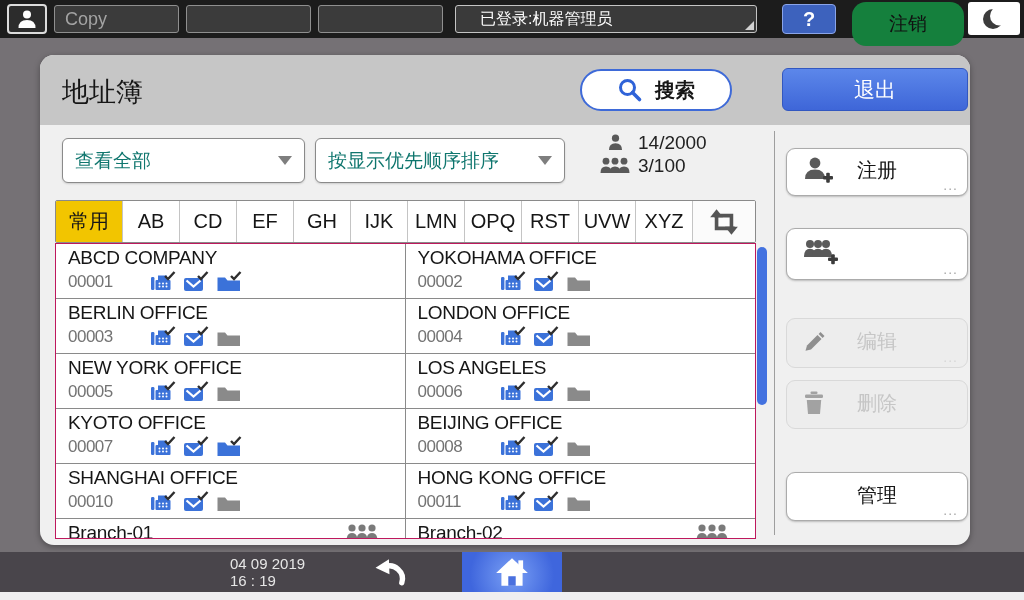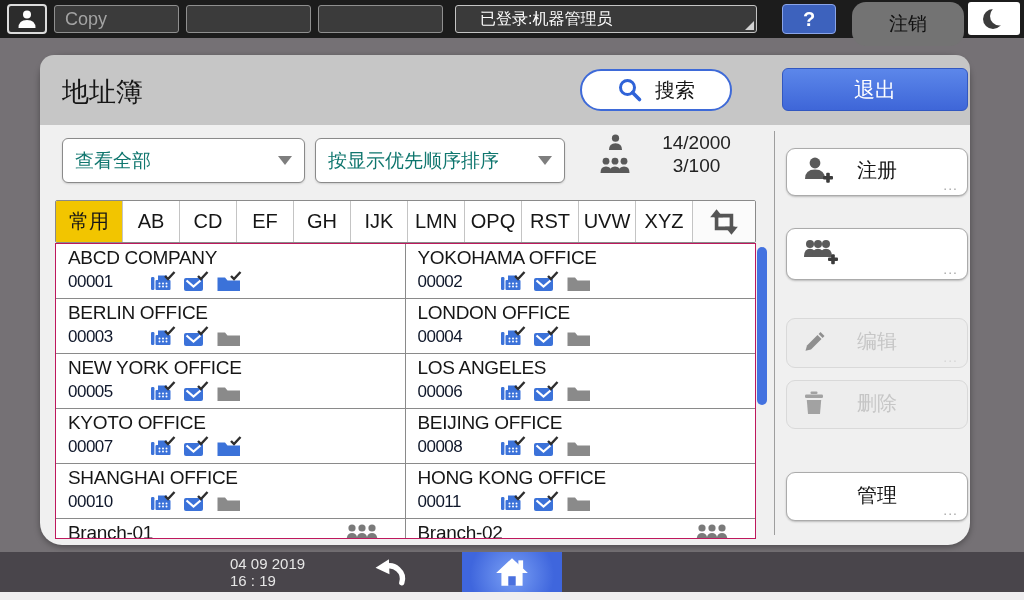--- a/index.html
+++ b/index.html
@@ -15,66 +15,66 @@
   .tb-copy { left:54px; width:125px; }
   .tb-f2 { left:186px; width:125px; }
   .tb-f3 { left:318px; width:125px; }
   .tb-login { position:absolute; left:455px; top:5px; width:302px; height:28px; background:#3a3a3a;
               border:1px solid #c4c4c4; border-radius:3px; color:#fff; font-size:16px; display:flex;
               align-items:center; padding-left:24px; }
   .tb-login .fold { position:absolute; right:2px; bottom:2px; width:0; height:0;
               border-bottom:9px solid #d2d2d2; border-left:9px solid transparent; }
   .tb-help { left:782px; width:54px; background:#3d62bd; border:1px solid #8aa4e8; justify-content:center;
              color:#fff; font-size:20px; font-weight:bold; }
-  .tb-logout { left:852px; top:2px; height:44px; width:112px; background:#737373; border-radius:14px;
+  .tb-logout { left:852px; top:2px; height:44px; width:112px; background:#15803d; border-radius:14px;
                justify-content:center; color:#111; font-size:19px; }
   .tb-moon { left:968px; top:2px; height:33px; width:52px; background:#fff; border-radius:3px; justify-content:center; }
 
   
   .panel { position:absolute; left:40px; top:55px; width:930px; height:490px; background:#f0f0f0;
-           border-radius:22px; box-shadow:0 2px 6px rgba(0,0,0,.35); }
+           border-radius:14px; box-shadow:0 2px 6px rgba(0,0,0,.35); }
   .panel-header { position:absolute; left:0; top:0; width:100%; height:70px; background:#c6c6c6;
                   border-radius:14px 14px 0 0; }
   .panel-title { position:absolute; left:22px; top:19px; font-size:27px; color:#161616; }
   .search-btn { position:absolute; left:540px; top:14px; width:152px; height:42px; background:#fff;
                 border:2px solid #3e6ad8; border-radius:22px; display:flex; align-items:center;
-                justify-content:center; gap:12px; font-size:20px; color:#161616; }
+                justify-content:center; gap:12px; font-size:20px; color:#161616;font-weight:bold; }
   .exit-btn { position:absolute; left:742px; top:13px; width:186px; height:43px;
               background:linear-gradient(#5c87ea,#3e66d8); border:1px solid #3257c0; border-radius:6px;
               display:flex; align-items:center; justify-content:center; color:#fff; font-size:21px; }
 
   .dropdown { position:absolute; height:45px; background:#fff; border:1px solid #8a8a8a; border-radius:6px;
               display:flex; align-items:center; justify-content:space-between; padding:0 12px;
               font-size:19px; color:#0f766e; box-shadow:0 1px 2px rgba(0,0,0,.15); }
   .dd-view { left:22px; top:83px; width:243px; }
   .dd-sort { left:275px; top:83px; width:250px;gap:21px; }
   .dd-tri { width:0; height:0; border-left:7px solid transparent; border-right:7px solid transparent;
             border-top:9px solid #7e7e7e; }
 
   .counters { position:absolute; left:552px; top:76px; width:163px; }
   .cnt-row { display:flex; align-items:center; height:23px; }
   .cnt-ic { width:46px; display:flex; justify-content:center; }
-  .cnt-val { flex:1; text-align:center; font-size:19px; color:#222; }
+  .cnt-val { flex:1; text-align:left; font-size:19px; color:#222; }
 
   .tabs { position:absolute; left:15px; top:145px; width:701px; height:43px; background:#fff;
           border:1px solid #8a8a8a; border-radius:2px; display:flex; overflow:hidden; }
   .tab { flex:1; display:flex; align-items:center; justify-content:center; font-size:20px; color:#161616; }
   .tab + .tab, .tab + .tab-swap { border-left:1px solid #c4c4c4; }
   .tab.active { flex:0 0 66px; background:#F2C500; }
   .tab-swap { flex:0 0 63px; background:#fbfbfb; border-left:1px solid #8a8a8a; display:flex;
               align-items:center; justify-content:center; }
 
   .list { position:absolute; left:15px; top:188px; width:701px; height:296px; background:#fff;
           border:1px solid #be185d; overflow:hidden; display:grid; grid-template-columns:1fr 1fr;
           grid-auto-rows:55px; }
   .cell { position:relative; border-bottom:1px solid #8a8a8a; padding:3px 10px 0 12px; }
   .cell:nth-child(odd) { border-right:1px solid #8a8a8a; }
   .cell-name { font-size:19px; color:#161616; letter-spacing:-.3px; white-space:nowrap; }
   .cell-sub { display:flex; align-items:center; margin-top:2px; }
-  .cell-id { font-size:17px; color:#0f172a; width:56px; letter-spacing:-.5px; }
+  .cell-id { font-size:17px; color:#737373; width:56px; letter-spacing:-.5px; }
   .cell-icons { display:flex; gap:7px; margin-left:26px; }
   .group-badge { position:absolute; top:5px; right:26px; }
   .folder-blue .fbody { fill:#3B72D9; }
   .folder-gray .fbody { fill:#8a8a8a; }
   .folder-gray .chk { display:none; }
 
   .scroll-thumb { position:absolute; left:717px; top:192px; width:10px; height:158px;
                   background:#4372e0; border-radius:5px; }
   .v-divider { position:absolute; left:734px; top:76px; width:1px; height:404px; background:#9e9e9e; }
 

